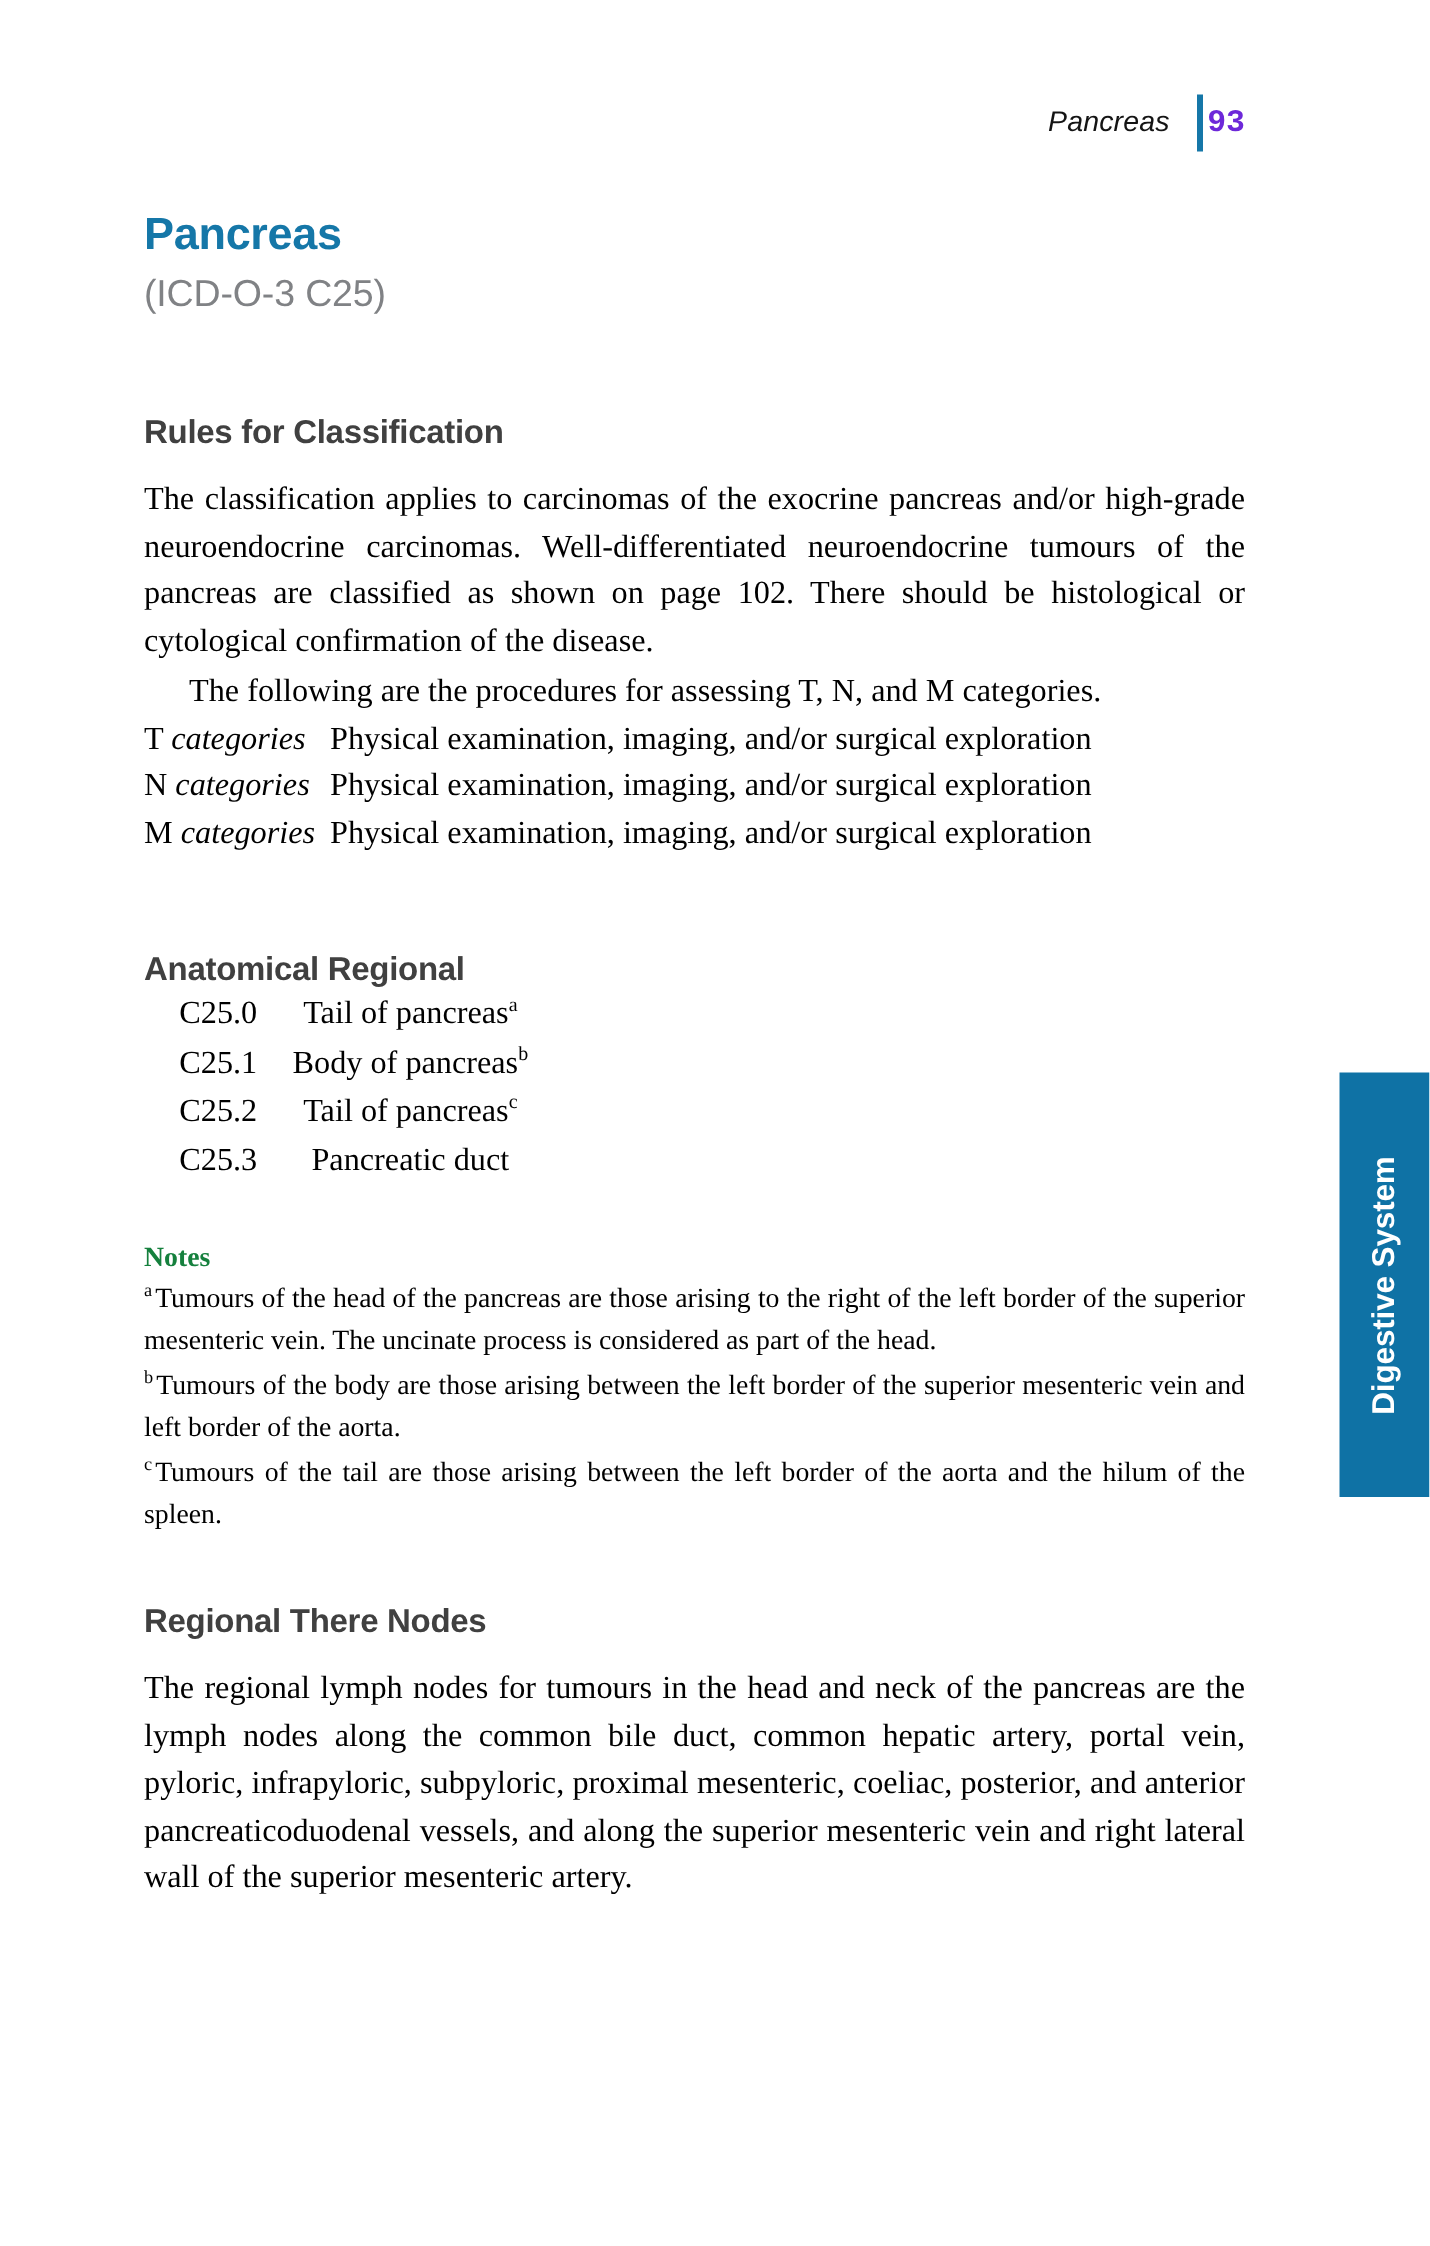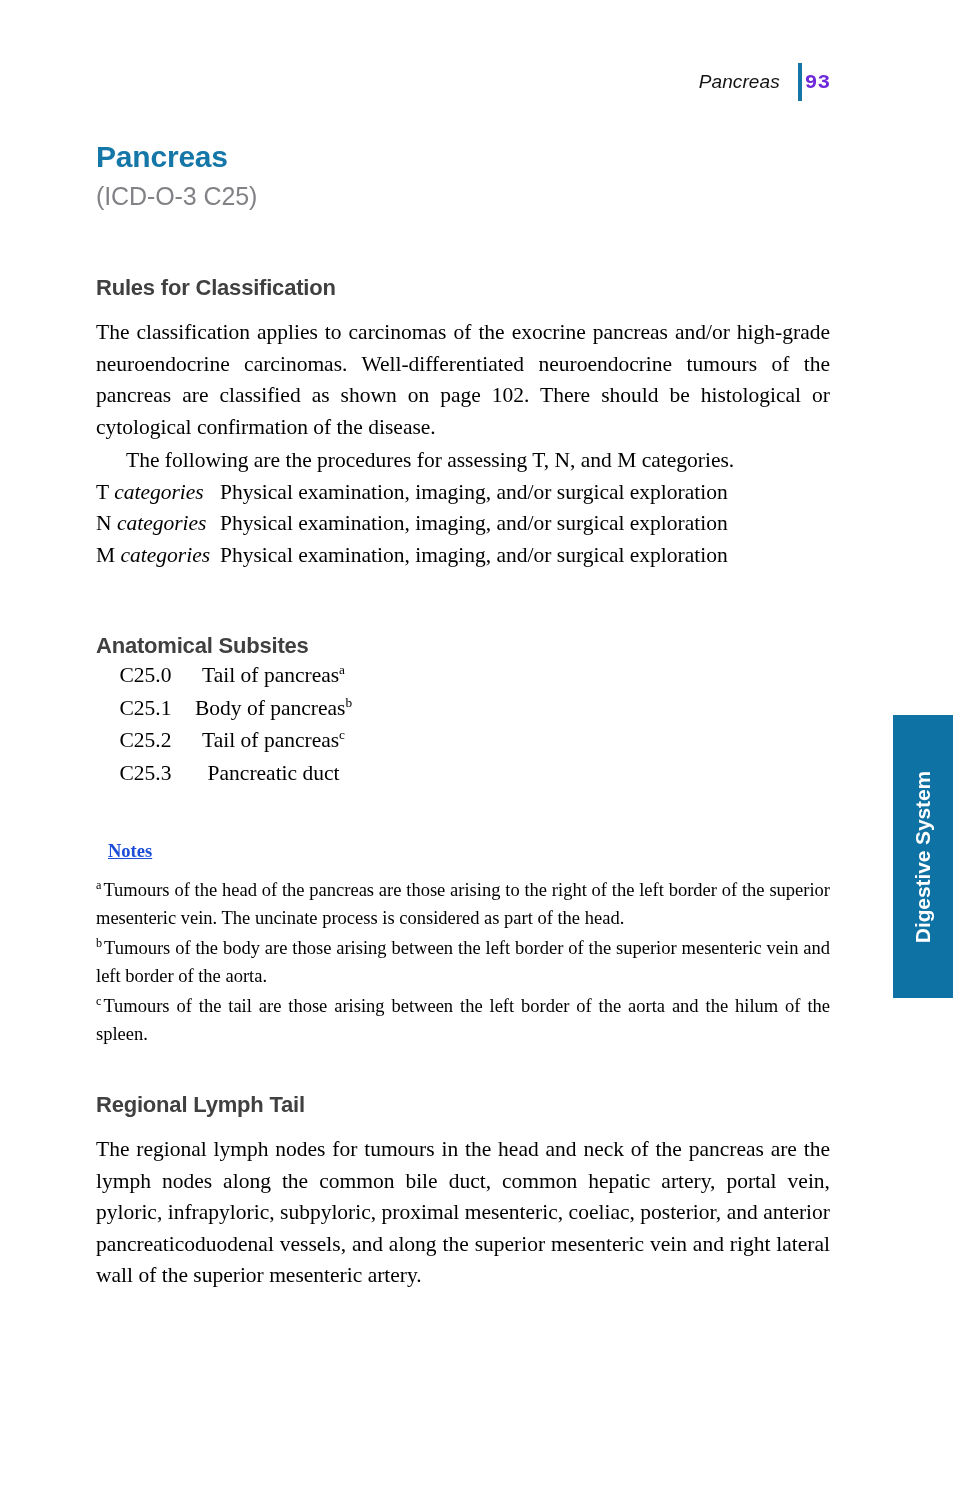--- a/index.html
+++ b/index.html
@@ -134,24 +134,23 @@
     font-size: 0.62em;
     vertical-align: super;
     line-height: 0;
   }
 
   
   h3.notes-heading {
     font-family: "Liberation Serif", serif;
     font-weight: bold;
     font-size: 18.5px;
-    color: #1d4ed8;
-    margin: 12px;
+    color: #15803d;
+    margin: 0;
     padding-top: 40px;
-    text-decoration: underline;
   }
   p.note-text {
     font-size: 18.5px;
     line-height: 27.5px;
     text-align: justify;
     text-justify: inter-word;
     margin: 0;
     padding-top: 3px;
   }
   p.note-text .note-marker {
@@ -212,21 +211,21 @@
         <td class="cat-label"><span class="cat-letter">N</span> <span class="cat-word">categories</span></td>
         <td class="cat-proc">Physical examination, imaging, and/or surgical exploration</td>
       </tr>
       <tr>
         <td class="cat-label"><span class="cat-letter">M</span> <span class="cat-word">categories</span></td>
         <td class="cat-proc">Physical examination, imaging, and/or surgical exploration</td>
       </tr>
     </tbody>
   </table>
 
-  <h2 class="section-heading sec-subsites">Anatomical Subsites</h2>
+  <h2 class="section-heading sec-subsites">Anatomical Regional</h2>
   <table class="subsites">
     <tbody>
       <tr>
         <td class="subsite-code">C25.0</td>
         <td><span>Tail of pancreas</span><sup class="note-ref">a</sup></td>
       </tr>
       <tr>
         <td class="subsite-code">C25.1</td>
         <td><span>Body of pancreas</span><sup class="note-ref">b</sup></td>
       </tr>
@@ -239,20 +238,20 @@
         <td><span>Pancreatic duct</span><sup class="note-ref"></sup></td>
       </tr>
     </tbody>
   </table>
 
   <h3 class="notes-heading">Notes</h3>
   <p class="note-text"><span class="note-marker">a</span><span>Tumours of the head of the pancreas are those arising to the right of the left border of the superior mesenteric vein. The uncinate process is considered as part of the head.</span></p>
   <p class="note-text"><span class="note-marker">b</span><span>Tumours of the body are those arising between the left border of the superior mesenteric vein and left border of the aorta.</span></p>
   <p class="note-text"><span class="note-marker">c</span><span>Tumours of the tail are those arising between the left border of the aorta and the hilum of the spleen.</span></p>
 
-  <h2 class="section-heading sec-lymph">Regional Lymph Tail</h2>
+  <h2 class="section-heading sec-lymph">Regional There Nodes</h2>
   <p class="body-text">The regional lymph nodes for tumours in the head and neck of the pancreas are the lymph nodes along the common bile duct, common hepatic artery, portal vein, pyloric, infrapyloric, subpyloric, proximal mesenteric, coeliac, posterior, and anterior pancreaticoduodenal vessels, and along the superior mesenteric vein and right lateral wall of the superior mesenteric artery.</p>
 
 </div>
 
 <div class="side-tab">
   <span class="side-tab-label">Digestive System</span>
 </div>
 
 </body></html>

